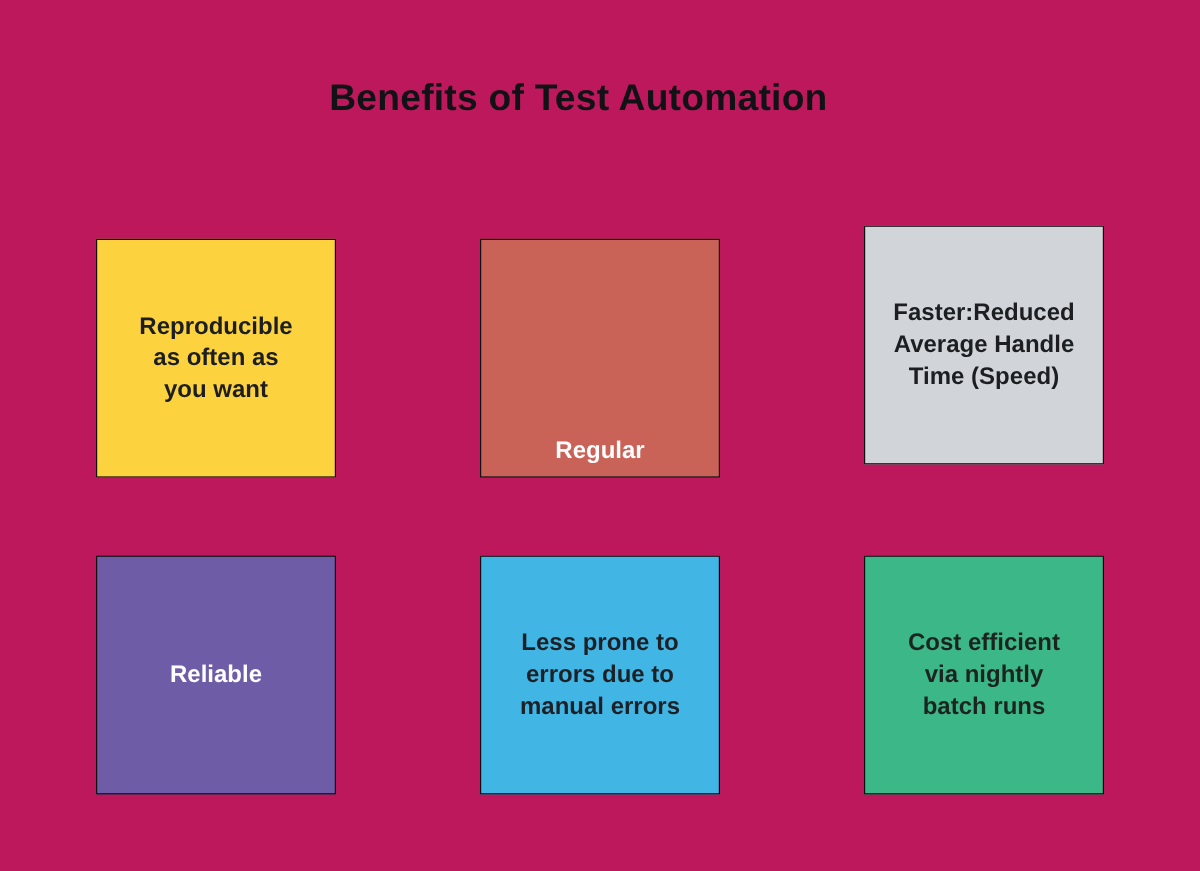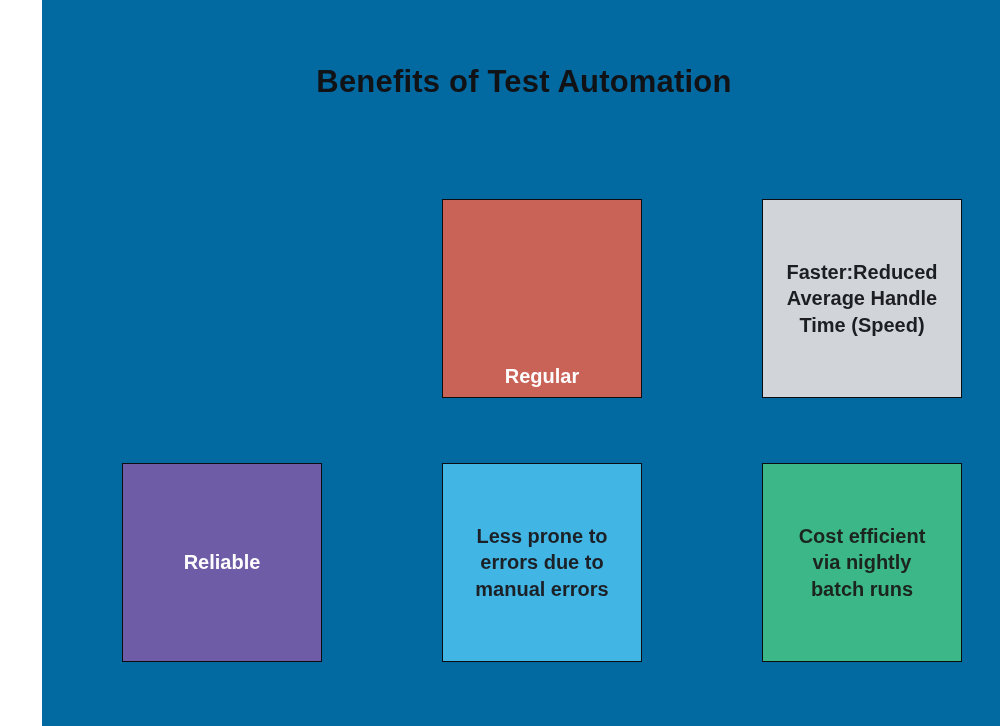--- a/index.html
+++ b/index.html
@@ -40,32 +40,37 @@
     text-align: center;
     font-size: 20px;
     font-weight: 700;
     line-height: 1.32;
     white-space: pre-line;
     padding: 8px;
   }
   
   .pos-r1c1 { left: 80px;  top: 199px; }
   .pos-r1c2 { left: 400px; top: 199px; align-items: flex-end; }
-  .pos-r1c3 { left: 720px; top: 199px; }
+  .pos-r1c3 { left: 720px; top: 188px; }
   .pos-r2c1 { left: 80px;  top: 463px; align-items: center; }
   .pos-r2c2 { left: 400px; top: 463px; }
   .pos-r2c3 { left: 720px; top: 463px; }
 </style>
 </head>
 <body>
 
-<div class="canvas" style="background-color: #0369a1; margin-left: 42px;">
+<div class="canvas" style="background-color: #be185d;">
 
   <h1 class="diagram-title" style="color: rgb(17, 18, 21);">Benefits of Test Automation</h1>
 
+  <div class="benefit-box pos-r1c1" style="background-color: rgb(252, 211, 63); color: rgb(28, 30, 34);">
+    <span>Reproducible
+as often as
+you want</span>
+  </div>
 
   <div class="benefit-box pos-r1c2" style="background-color: rgb(201, 98, 87); color: rgb(253, 253, 253);">
     <span>Regular</span>
   </div>
 
   <div class="benefit-box pos-r1c3" style="background-color: rgb(209, 213, 217); color: rgb(28, 30, 34);">
     <span>Faster:Reduced
 Average Handle
 Time (Speed)</span>
   </div>

